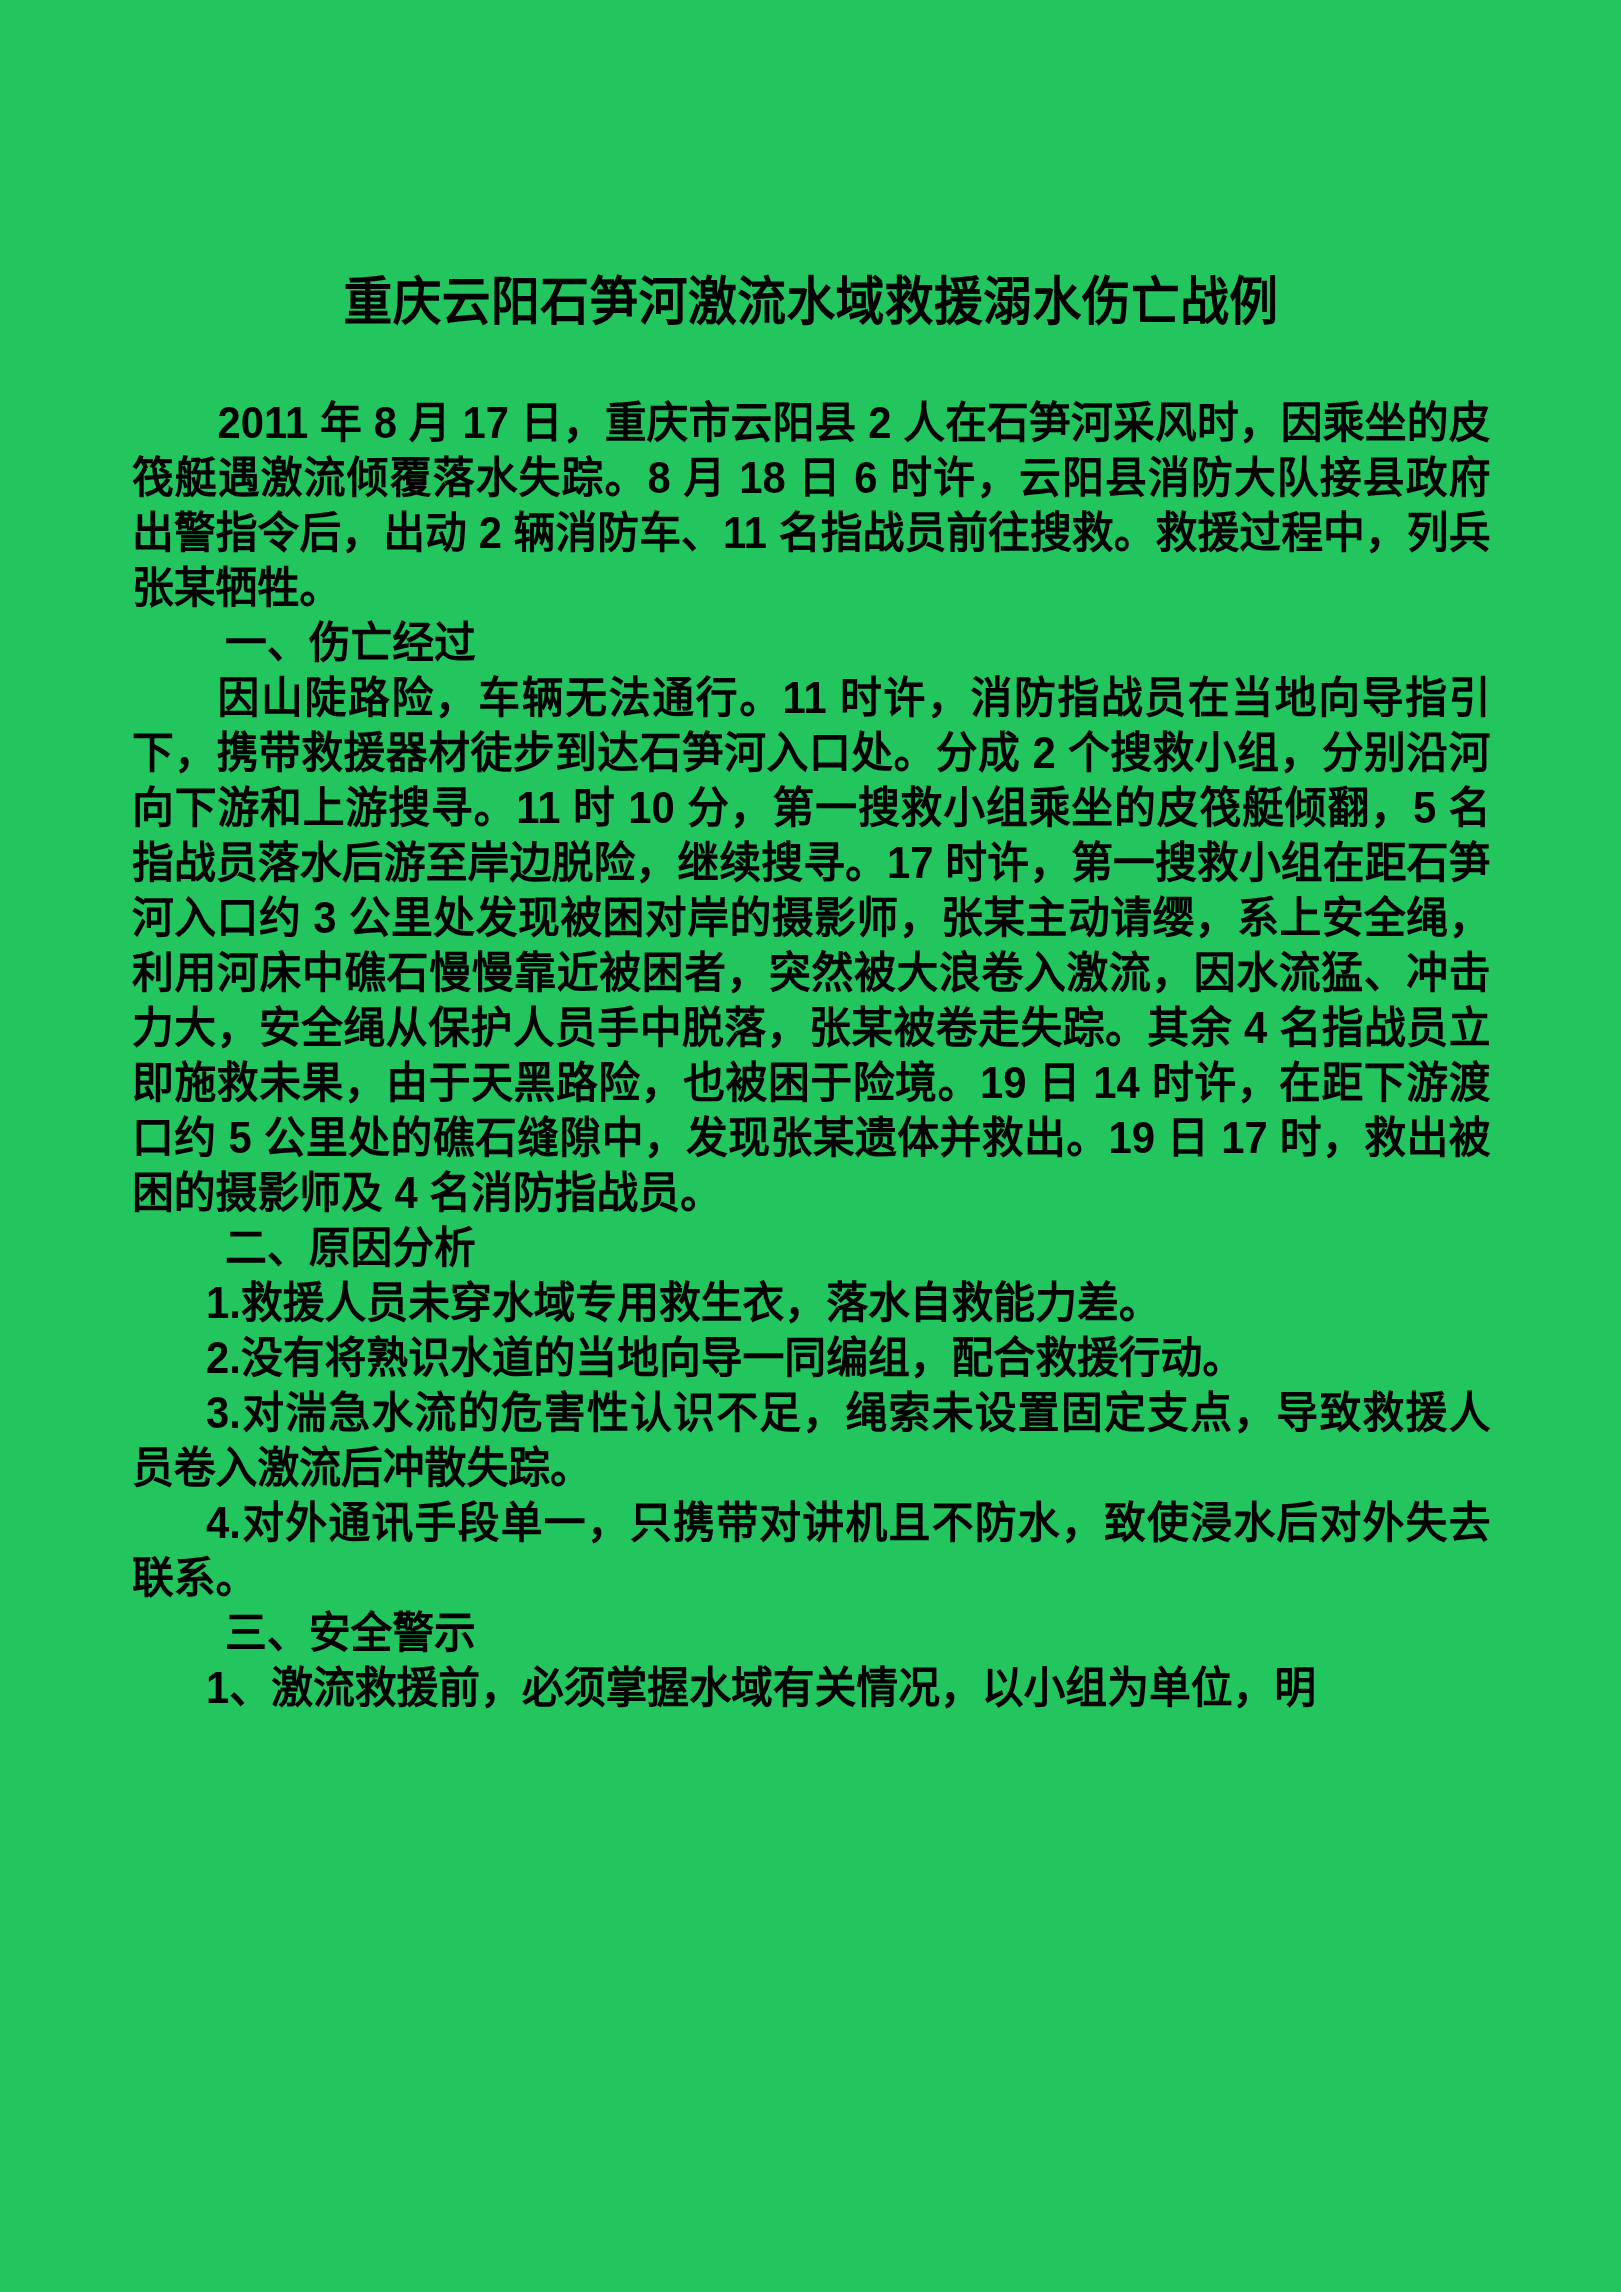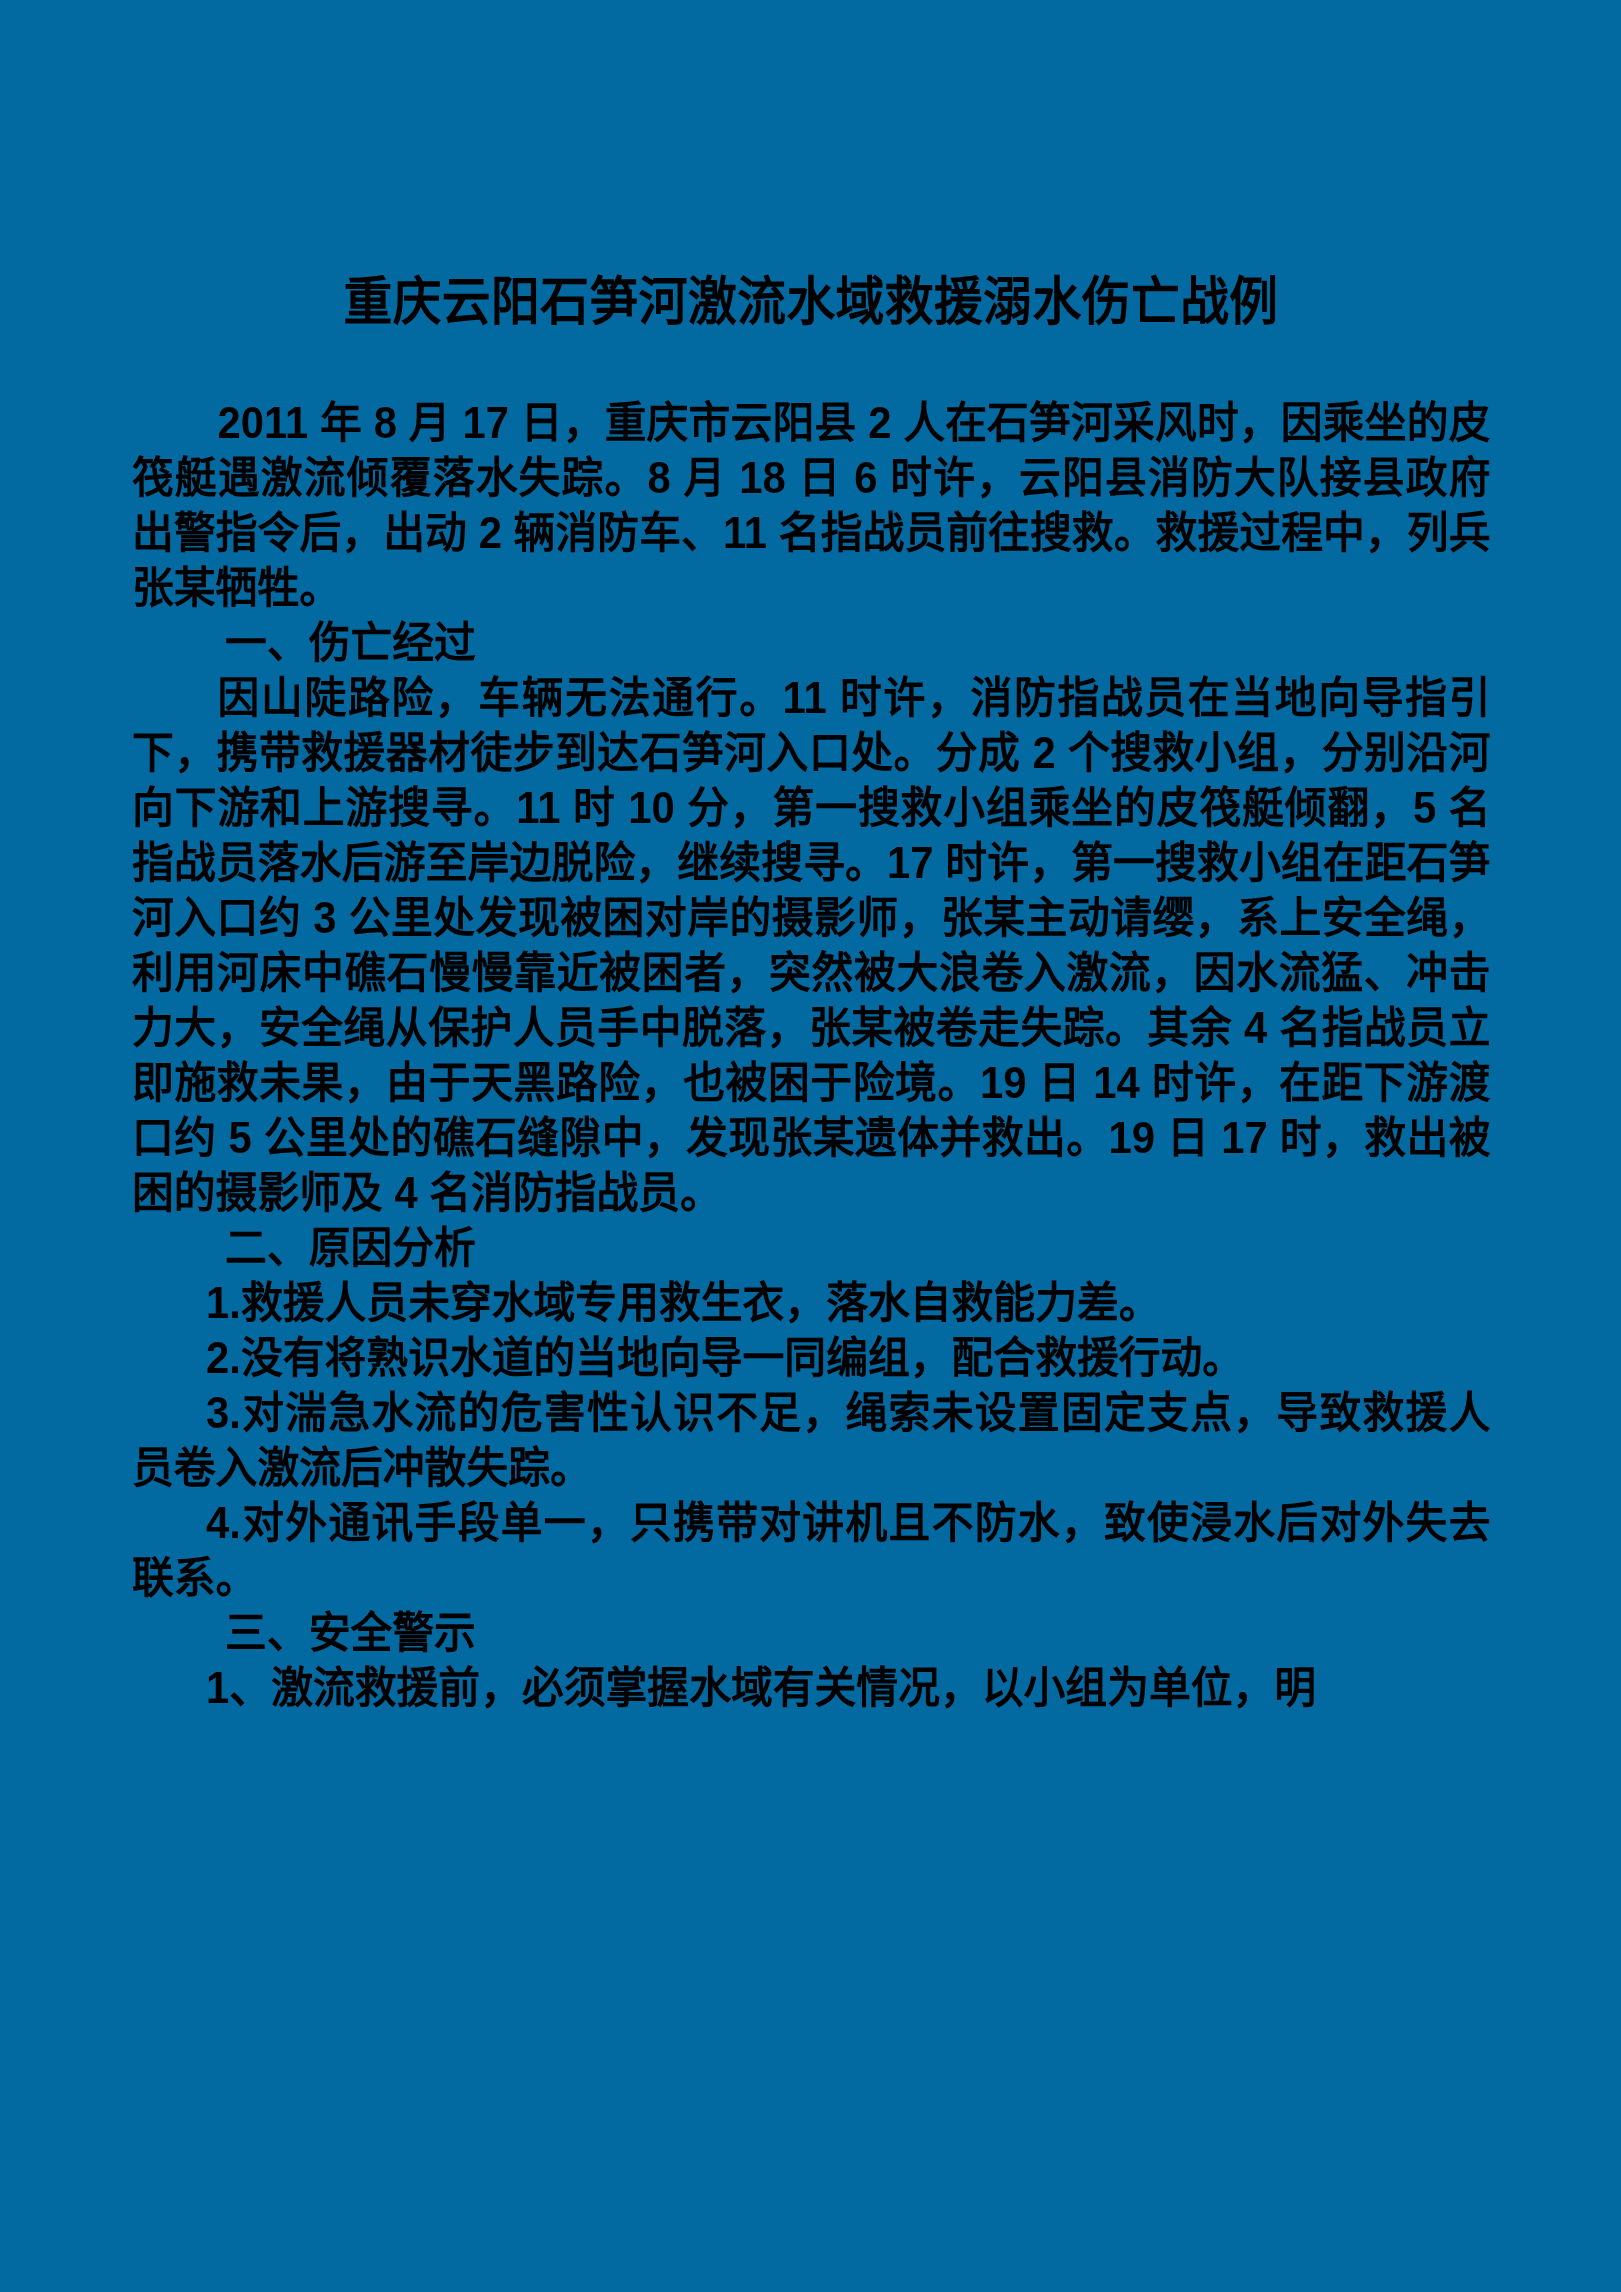--- a/index.html
+++ b/index.html
@@ -6,21 +6,21 @@
   html, body {
     margin: 0;
     padding: 0;
     background: #ffffff;
   }
 
   .page {
     position: relative;
     width: 1621px;
     height: 2293px;
-    background: #0369a1;
+    background: #22c55e;
     overflow: hidden;
     box-sizing: border-box;
   }
 
   .page-body {
     position: absolute;
     left: 132px;
     top: 271px;
     width: 1358px;
   }

